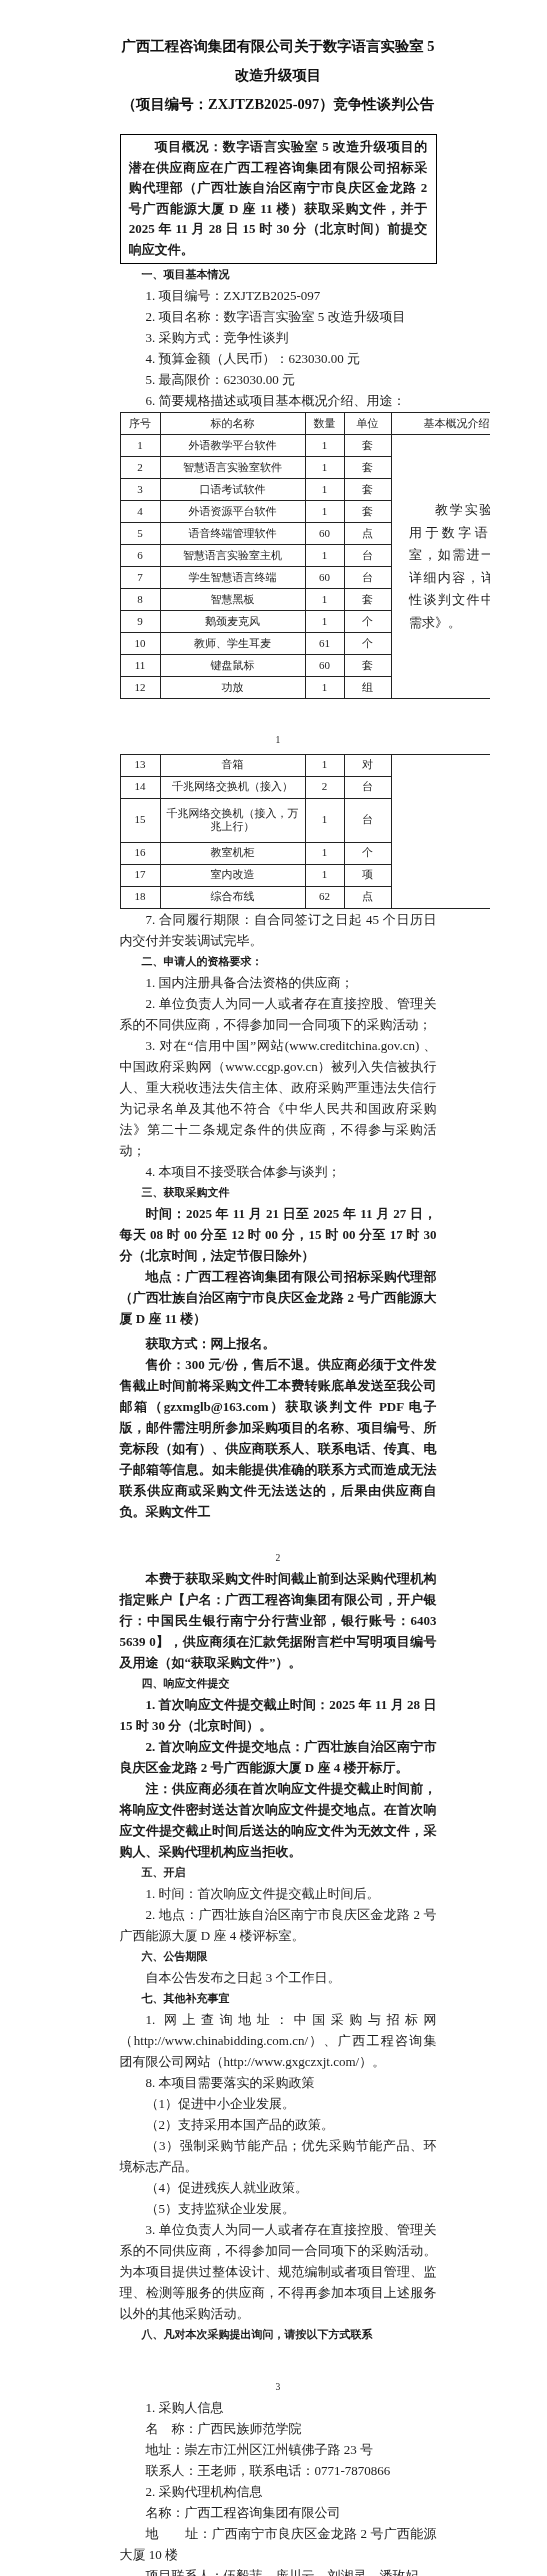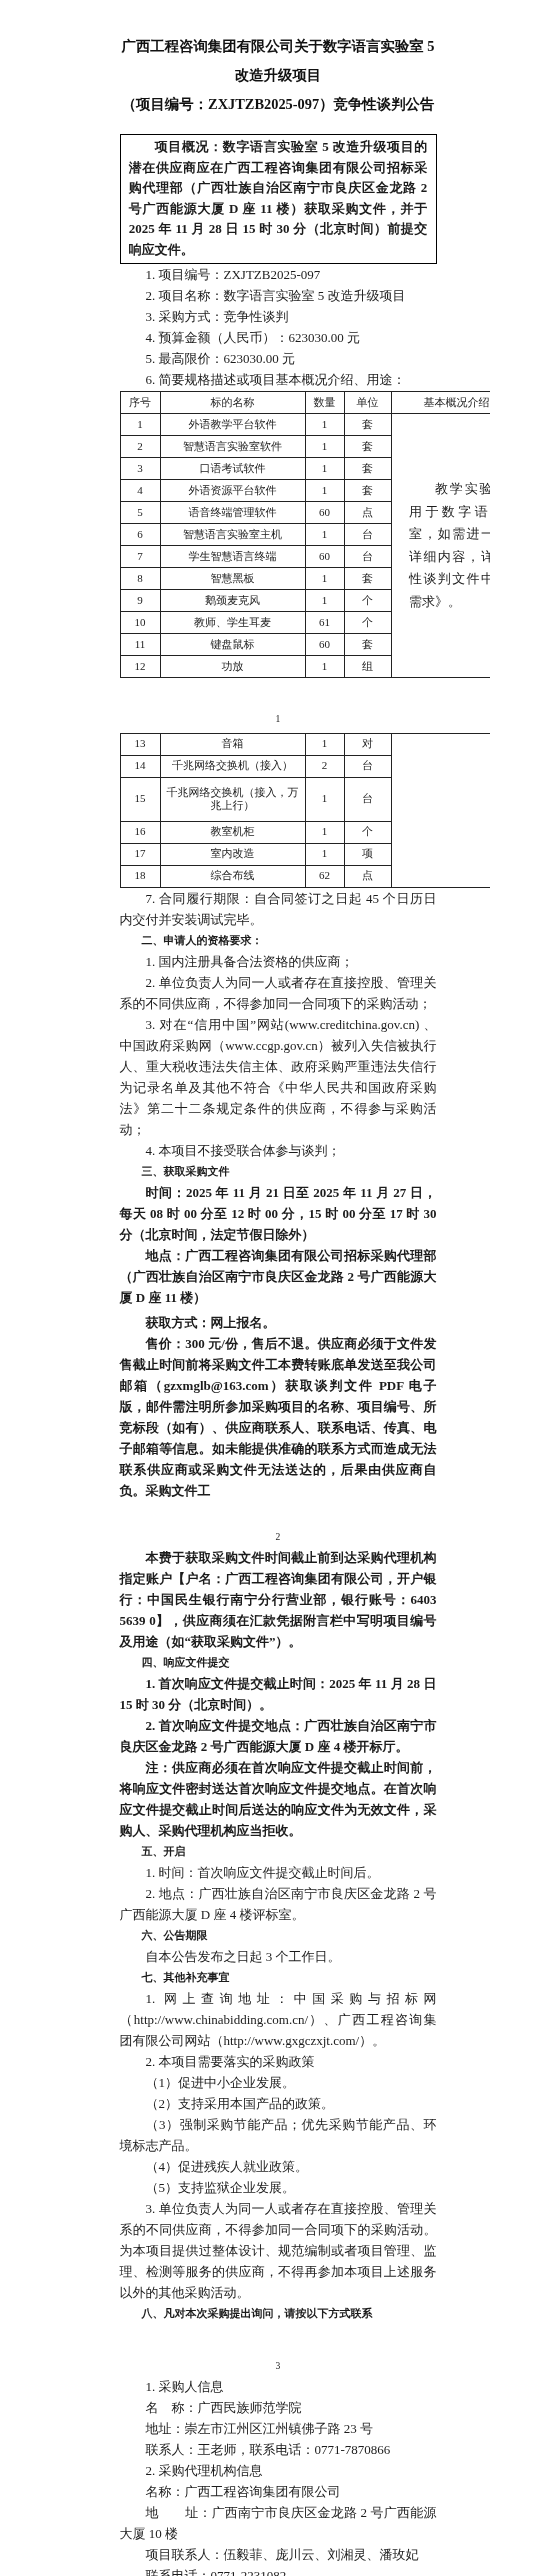--- a/index.html
+++ b/index.html
@@ -41,20 +41,21 @@
 
     <h1 class="title">
       <span class="tl">广西工程咨询集团有限公司关于数字语言实验室 5 改造升级项目</span>
       <span class="tl">（项目编号：ZXJTZB2025-097）竞争性谈判公告</span>
     </h1>
 
     <div class="box">
       <p class="p b">项目概况：数字语言实验室 5 改造升级项目的潜在供应商应在广西工程咨询集团有限公司招标采购代理部（广西壮族自治区南宁市良庆区金龙路 2 号广西能源大厦 D 座 11 楼）获取采购文件，并于 2025 年 11 月 28 日 15 时 30 分（北京时间）前提交响应文件。</p>
     </div>
 
+    <p class="h">一、项目基本情况</p>
     <p class="p">1. 项目编号：ZXJTZB2025-097</p>
     <p class="p">2. 项目名称：数字语言实验室 5 改造升级项目</p>
     <p class="p">3. 采购方式：竞争性谈判</p>
     <p class="p">4. 预算金额（人民币）：623030.00 元</p>
     <p class="p">5. 最高限价：623030.00 元</p>
     <p class="p">6. 简要规格描述或项目基本概况介绍、用途：</p>
 
     <table class="tbl">
       <colgroup>
           <col style="width:40px">
@@ -225,21 +226,21 @@
 
     <p class="h">五、开启</p>
     <p class="p">1. 时间：首次响应文件提交截止时间后。</p>
     <p class="p">2. 地点：广西壮族自治区南宁市良庆区金龙路 2 号广西能源大厦 D 座 4 楼评标室。</p>
 
     <p class="h">六、公告期限</p>
     <p class="p">自本公告发布之日起 3 个工作日。</p>
 
     <p class="h">七、其他补充事宜</p>
     <p class="p">1. 网上查询地址：中国采购与招标网（http://www.chinabidding.com.cn/）、广西工程咨询集团有限公司网站（http://www.gxgczxjt.com/）。</p>
-    <p class="p">2. 本项目需要落实的采购政策</p>
+    <p class="p">8. 本项目需要落实的采购政策</p>
     <p class="p">（1）促进中小企业发展。</p>
     <p class="p">（2）支持采用本国产品的政策。</p>
     <p class="p">（3）强制采购节能产品；优先采购节能产品、环境标志产品。</p>
     <p class="p">（4）促进残疾人就业政策。</p>
     <p class="p">（5）支持监狱企业发展。</p>
     <p class="p">3. 单位负责人为同一人或者存在直接控股、管理关系的不同供应商，不得参加同一合同项下的采购活动。为本项目提供过整体设计、规范编制或者项目管理、监理、检测等服务的供应商，不得再参加本项目上述服务以外的其他采购活动。</p>
 
     <p class="h">八、凡对本次采购提出询问，请按以下方式联系</p>
 
     <p class="pgnum pg3">3</p>

